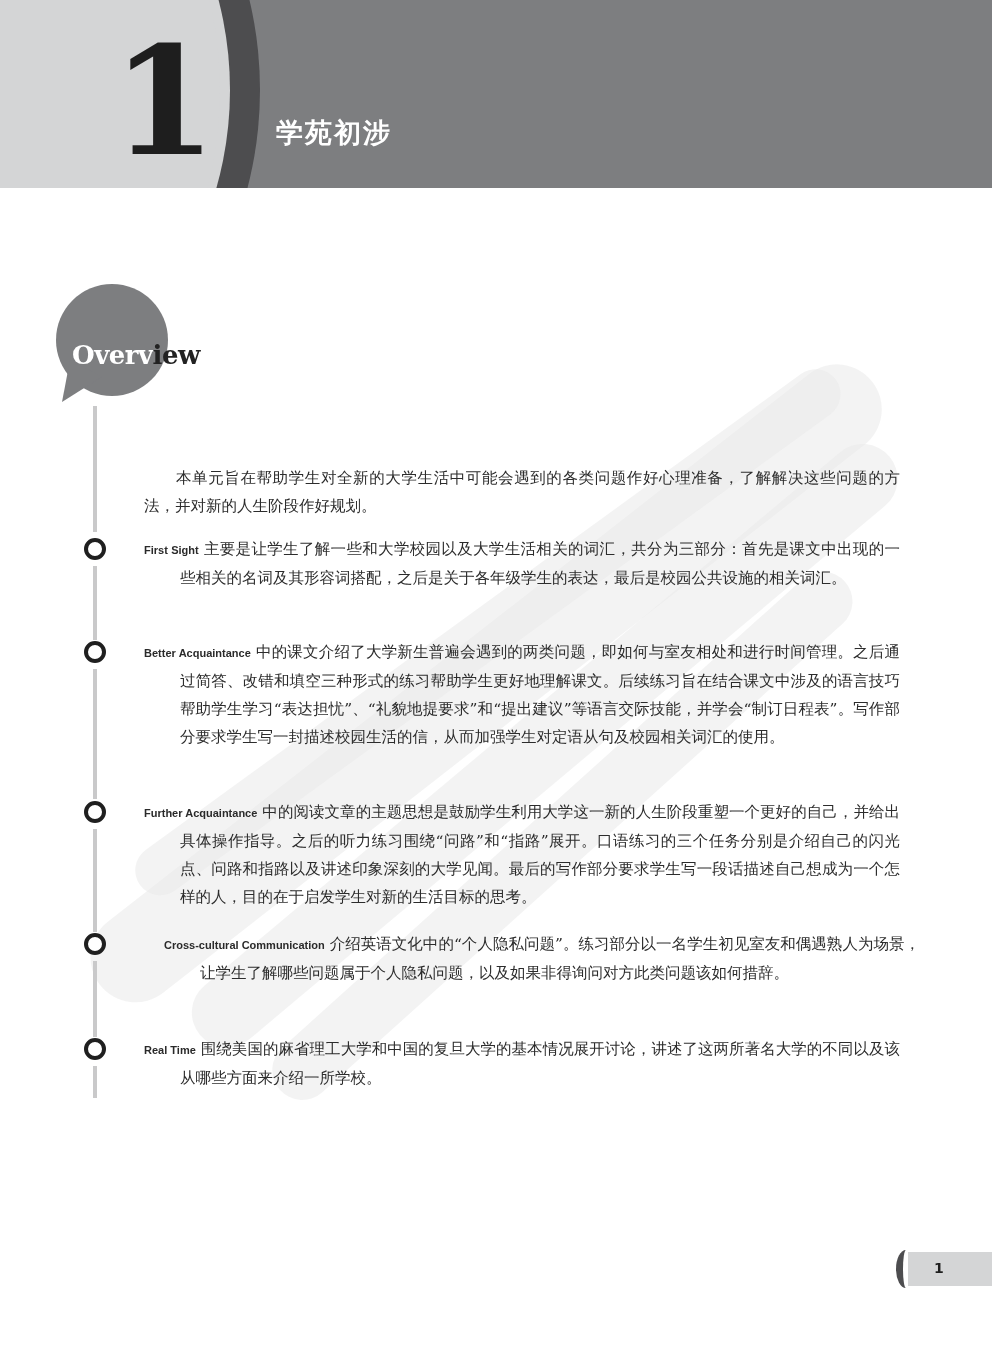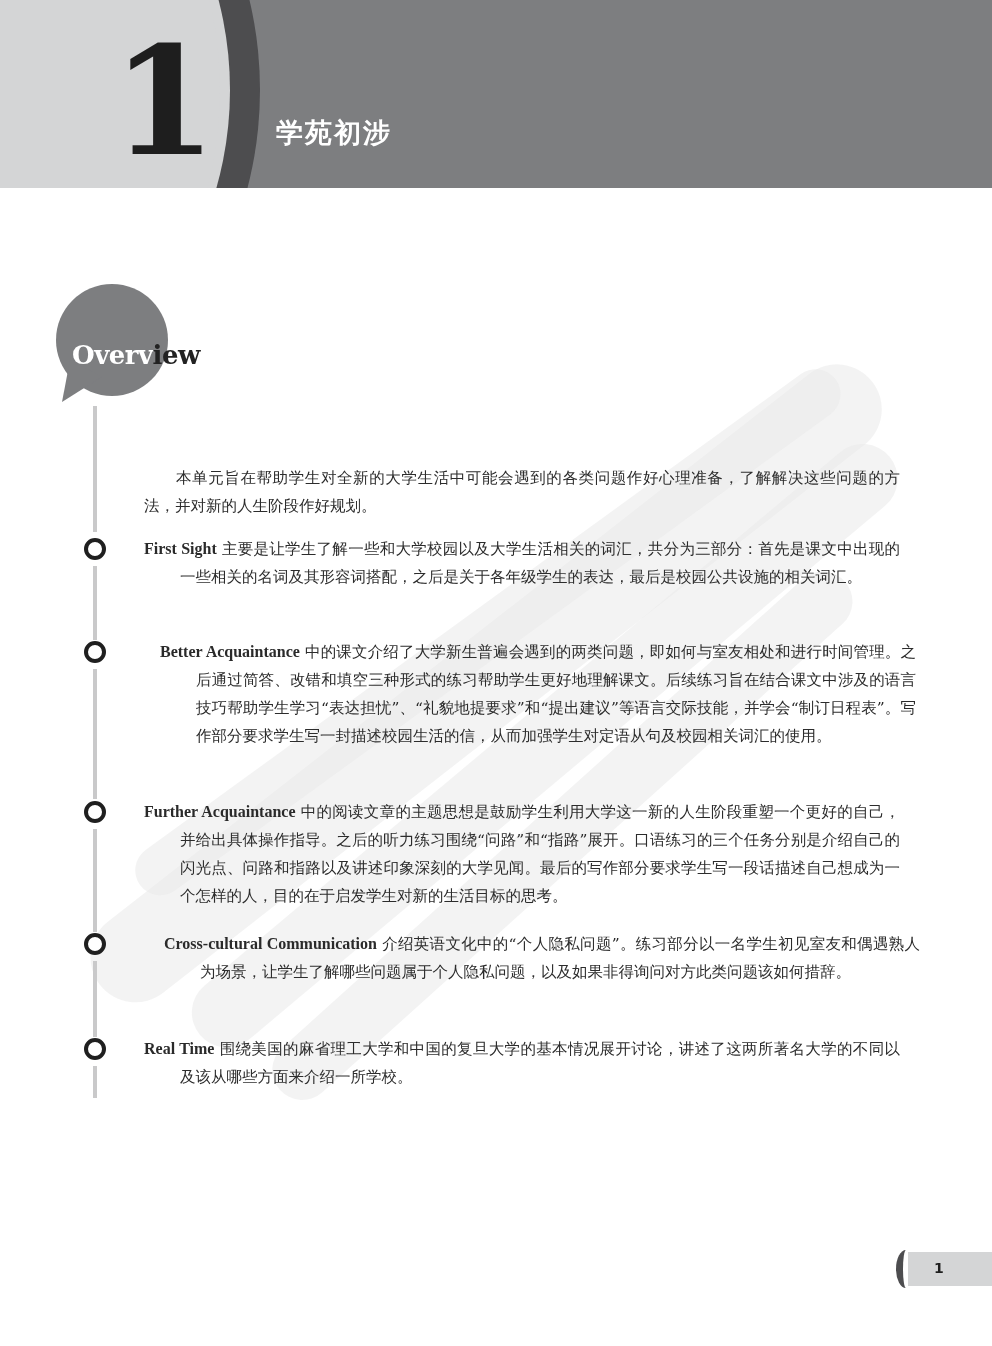--- a/index.html
+++ b/index.html
@@ -26,21 +26,21 @@
   .overview-label .d { color: #222222; }
 
   
   .tl-line { position: absolute; left: 93px; width: 4px; background: #c9c9ca; }
   .tl-dot { position: absolute; left: 84px; width: 22px; height: 22px; border: 4px solid #1f1f1f; border-radius: 50%; background: #ffffff; }
 
   
   .para { position: absolute; left: 144px; width: 756px; font-family: "DejaVu Serif", serif; font-size: 15.5px; line-height: 28px; color: #2c2c2c; text-align: justify; }
   .intro { text-indent: 32px; }
   .item { padding-left: 36px; text-indent: -36px; }
-  .item b { font-family: Liberation Serif, serif; font-weight: bold; font-size: 16px; color: #2a2a2a; }
+  .item b { font-family: Liberation Sans, sans-serif; font-weight: bold; font-size: 11px; color: #2a2a2a; }
 
   
   .pn-bar { position: absolute; left: 908px; top: 1252px; width: 84px; height: 34px; background: #d4d5d6; }
   .pn-paren { position: absolute; left: 896px; top: 1250px; width: 20px; height: 38px; border-left: 7px solid #4d4d4f; border-radius: 50% 0 0 50%; }
   .pn-num { position: absolute; left: 934px; top: 1258px; font-family: "DejaVu Sans", sans-serif; font-weight: bold; font-size: 14px; line-height: 20px; color: #1e1e1e; }
 </style>
 </head>
 <body>
 
 <div class="header">
@@ -72,21 +72,21 @@
 <div class="tl-line" style="top:961px;height:76px;"></div>
 <div class="tl-dot" style="top:1038px;"></div>
 <div class="tl-line" style="top:1066px;height:32px;"></div>
 
 <p class="para intro" style="top:464px;">本单元旨在帮助学生对全新的大学生活中可能会遇到的各类问题作好心理准备，了解解决这些问题的方法，并对新的人生阶段作好规划。</p>
 
 <p class="para item" style="top:535px;">
   <b>First Sight</b><span> 主要是让学生了解一些和大学校园以及大学生活相关的词汇，共分为三部分：首先是课文中出现的一些相关的名词及其形容词搭配，之后是关于各年级学生的表达，最后是校园公共设施的相关词汇。</span>
 </p>
 
-<p class="para item" style="top:638px;margin-left:16px;">
+<p class="para item" style="top:638px;">
   <b>Better Acquaintance</b><span> 中的课文介绍了大学新生普遍会遇到的两类问题，即如何与室友相处和进行时间管理。之后通过简答、改错和填空三种形式的练习帮助学生更好地理解课文。后续练习旨在结合课文中涉及的语言技巧帮助学生学习“表达担忧”、“礼貌地提要求”和“提出建议”等语言交际技能，并学会“制订日程表”。写作部分要求学生写一封描述校园生活的信，从而加强学生对定语从句及校园相关词汇的使用。</span>
 </p>
 
 <p class="para item" style="top:798px;">
   <b>Further Acquaintance</b><span> 中的阅读文章的主题思想是鼓励学生利用大学这一新的人生阶段重塑一个更好的自己，并给出具体操作指导。之后的听力练习围绕“问路”和“指路”展开。口语练习的三个任务分别是介绍自己的闪光点、问路和指路以及讲述印象深刻的大学见闻。最后的写作部分要求学生写一段话描述自己想成为一个怎样的人，目的在于启发学生对新的生活目标的思考。</span>
 </p>
 
 <p class="para item" style="top:930px;margin-left:20px;">
   <b>Cross-cultural Communication</b><span> 介绍英语文化中的“个人隐私问题”。练习部分以一名学生初见室友和偶遇熟人为场景，让学生了解哪些问题属于个人隐私问题，以及如果非得询问对方此类问题该如何措辞。</span>
 </p>

